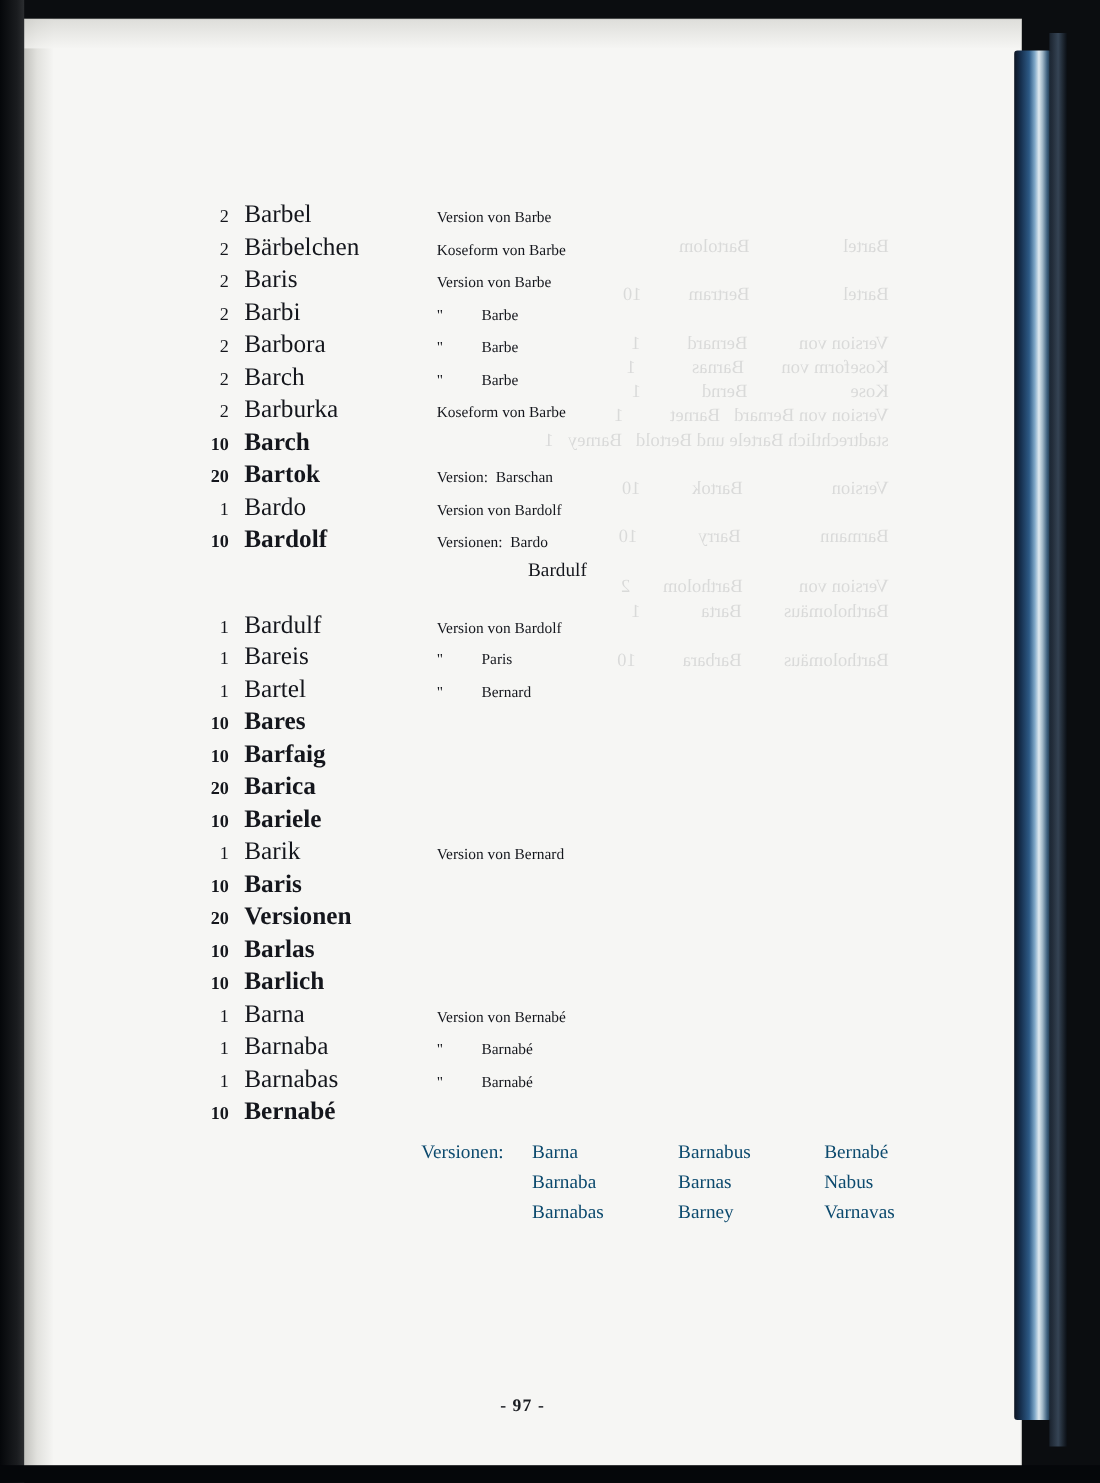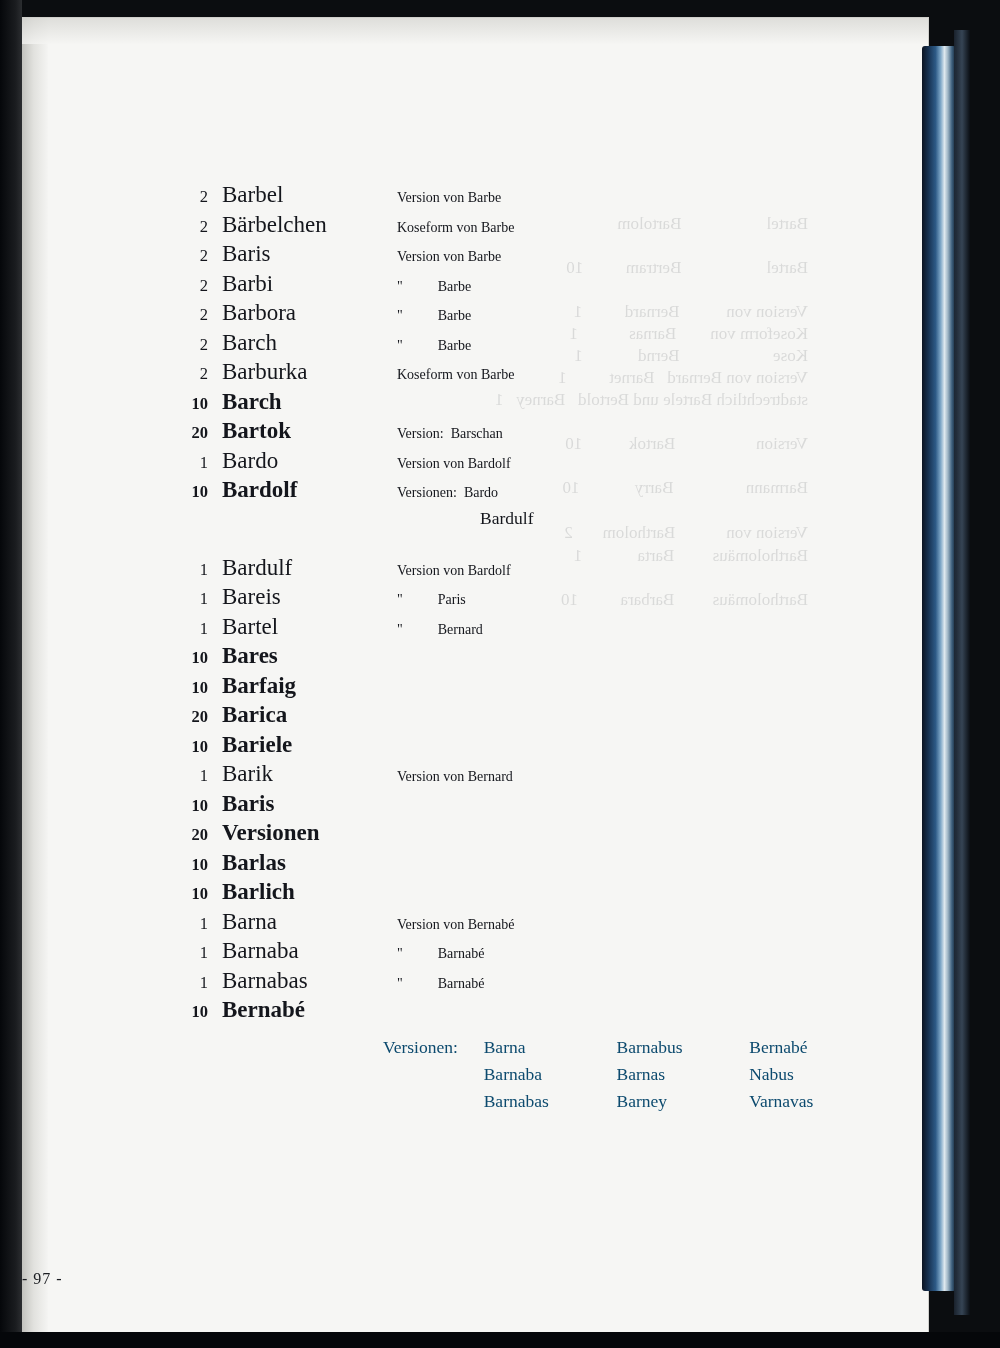--- a/index.html
+++ b/index.html
@@ -140,24 +140,25 @@
     color: #14161c;
   }
   .sub-row .pad { width: 231px; }
   .sub-row .txt { font-size: 17.5px; padding-left: 97px; }
 
   
   .folio {
     position: absolute;
     left: 0; right: 0;
     bottom: 46px;
-    text-align: left;
+    text-align: center;
     font-size: 16px;
     color: #1b1d22;
     letter-spacing: 1px;
+    font-weight: bold;
   }
 
   
   .ghost {
     position: absolute;
     inset: 0;
     pointer-events: none;
     opacity: 0.13;
     color: #20242c;
     font-family: "Liberation Serif", serif;

